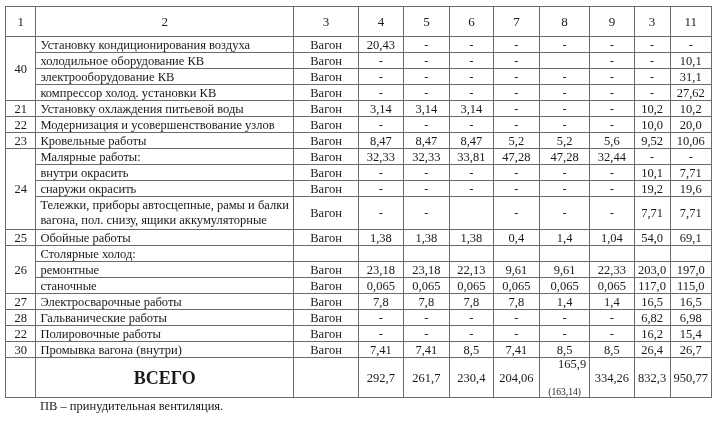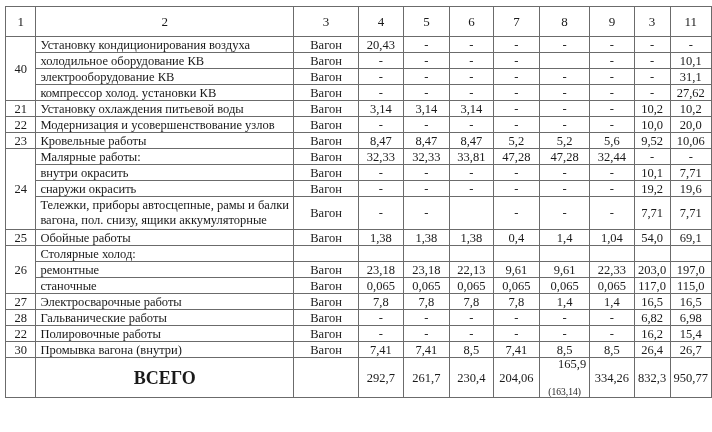--- a/index.html
+++ b/index.html
@@ -322,13 +322,14 @@
           <span class="sub">(163,14)</span>
         </td>
         <td class="num">334,26</td>
         <td class="num">832,3</td>
         <td class="num">950,77</td>
       </tr>
     </tbody>
 </table>
 
 <div class="notes">
+  <div>ПВ – принудительная вентиляция.</div>
 </div>
 
 </body></html>

